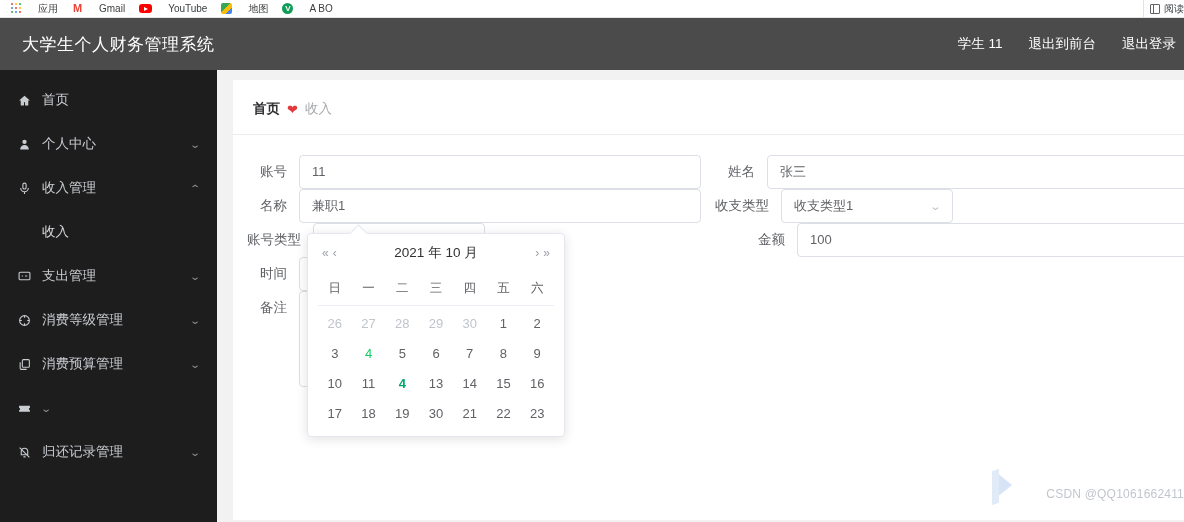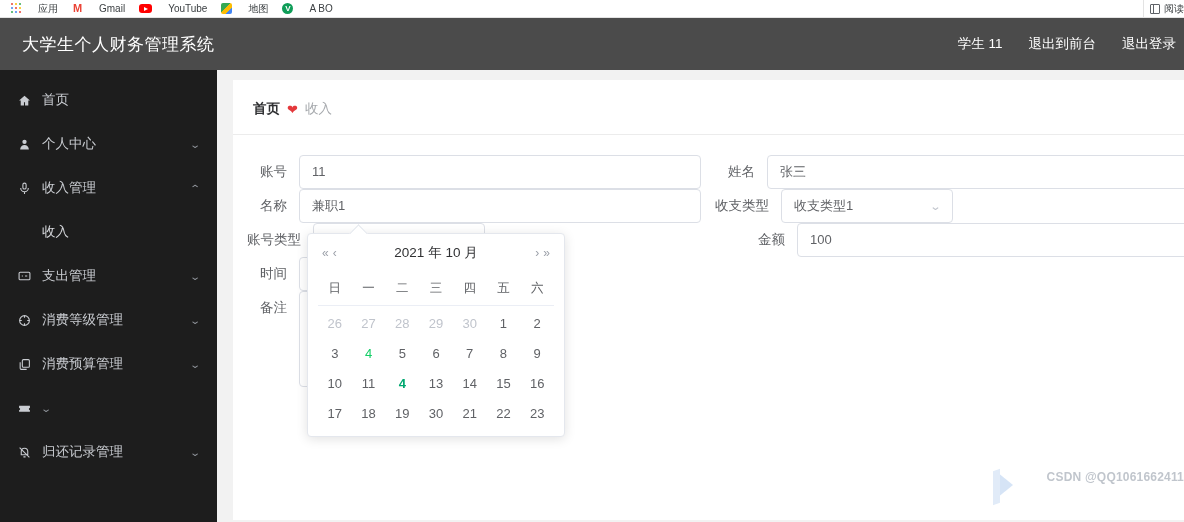--- a/index.html
+++ b/index.html
@@ -192,22 +192,22 @@
     height:30px; display:flex; align-items:center; justify-content:center;
     font-size:13px; color:#606266; cursor:pointer;
   }
   .dp-day.muted{ color:#c0c4cc; }
   .dp-day.today{ color:#00a870; font-weight:bold; }
   .dp-day.hovered{ color:#13ce66; }
 
   
   .watermark{
     position:absolute; right: 0px; bottom: 0px;
-    display:flex; align-items:flex-start; gap:6px;
-    opacity:.85; pointer-events:none;font-weight:bold;
+    display:flex; align-items:center; gap:6px;
+    opacity:.85; pointer-events:none;
   }
   .wm-logo{
     width:52px;height:52px;position:relative;
   }
   .wm-logo::before{
     content:""; position:absolute; left:8px; top:2px;
     width:0;height:0;
     border-left:16px solid #cfe0f5;
     border-top:13px solid transparent;
     border-bottom:13px solid transparent;

